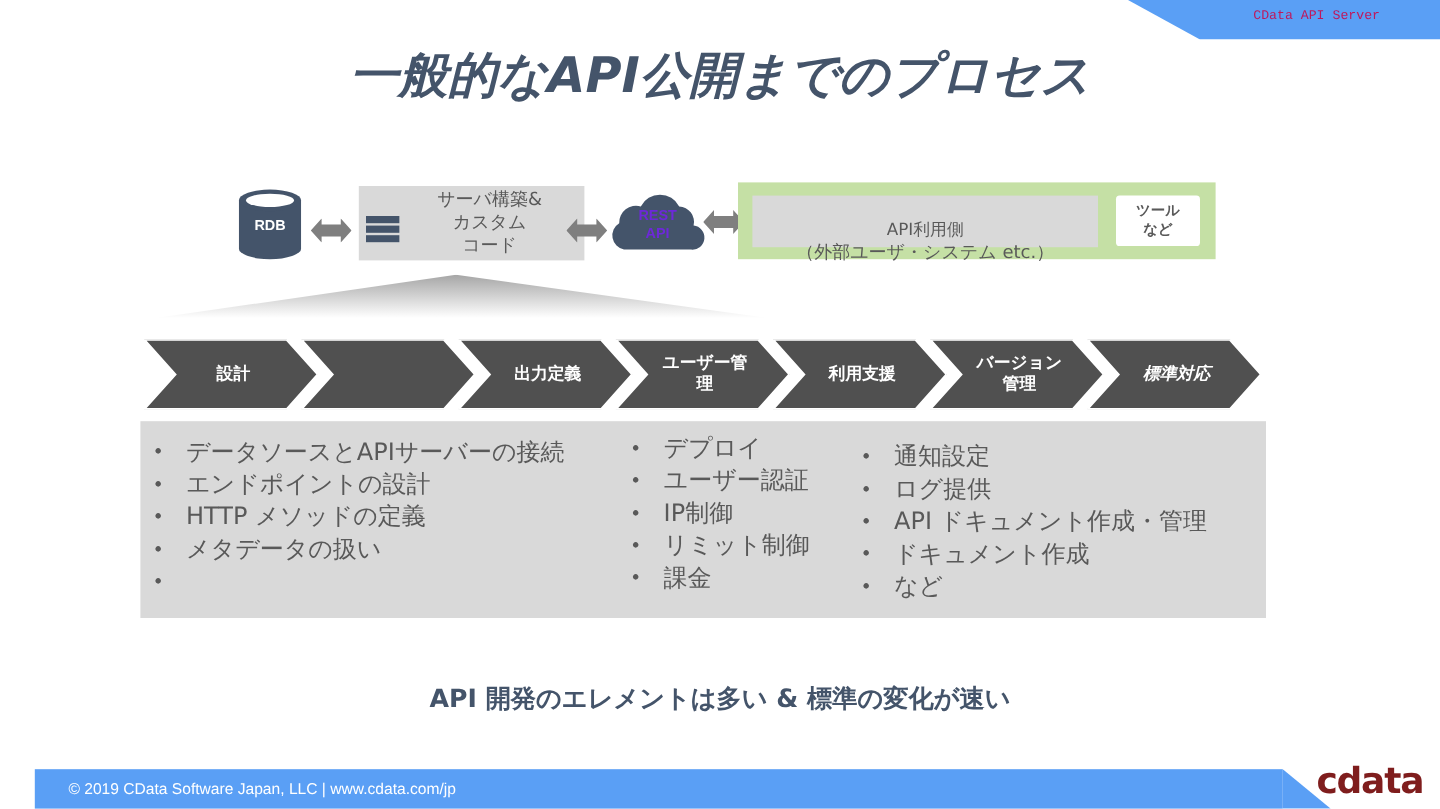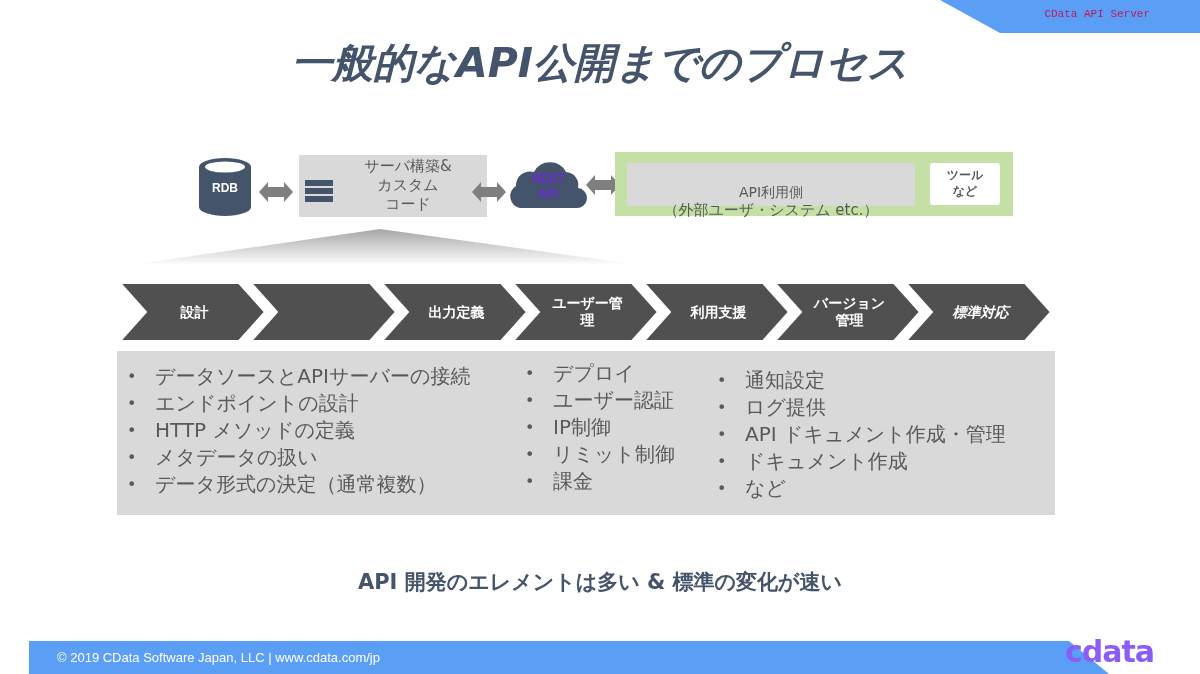--- a/index.html
+++ b/index.html
@@ -55,21 +55,21 @@
   .col3 { left:590px; top:16px; }
 
   .tagline { left:0; width:1200px; top:568px; text-align:center; font-size:21px; font-weight:bold; color:#44546a; }
 
   
   .footer { left:0; top:641px; width:1200px; height:33px;margin-left:29px; }
   .footer-bar { position:absolute; left:0; top:0; width:1040px; height:33px; background:#5a9ff5; }
   .footer-tri { position:absolute; left:1040px; top:0; }
   .footer-text { position:absolute; left:28px; top:9px; color:#ffffff; font-size:13px;
                  font-family:"Liberation Sans", sans-serif; }
-  .logo { position:absolute; left:1036px; top:-7px; color:#8b5cf6; font-size:30px; font-weight:bold;
+  .logo { position:absolute; left:1068px; top:-7px; color:#7f1d1d; font-size:30px; font-weight:bold;
           font-family:"DejaVu Sans", sans-serif; letter-spacing:-1px; }
 </style>
 </head>
 <body>
 
 <div class="abs top-banner">
   <svg width="260" height="33">
     <polygon points="0,0 260,0 260,33 60,33" fill="#5a9ff5"></polygon>
   </svg>
   <span class="top-banner-label">CData API Server</span>
@@ -187,21 +187,21 @@
       <div class="chev-label" style="left: 26px; width: 97px; white-space: pre-line; font-style: italic;">標準対応</div>
     </div>
   </div>
 
 <div class="abs detail">
   <ul class="col col1">
     <li><span class="dot">•</span><span>データソースとAPIサーバーの接続</span></li>
     <li><span class="dot">•</span><span>エンドポイントの設計</span></li>
     <li><span class="dot">•</span><span>HTTP メソッドの定義</span></li>
     <li><span class="dot">•</span><span>メタデータの扱い</span></li>
-    <li><span class="dot">•</span><span>データ形式の決定（通常複数）</span></li>
+    <li><span class="dot">•</span></li>
   </ul>
   <ul class="col col2">
     <li><span class="dot">•</span><span>デプロイ</span></li>
     <li><span class="dot">•</span><span>ユーザー認証</span></li>
     <li><span class="dot">•</span><span>IP制御</span></li>
     <li><span class="dot">•</span><span>リミット制御</span></li>
     <li><span class="dot">•</span><span>課金</span></li>
   </ul>
   <ul class="col col3">
     <li><span class="dot">•</span><span>通知設定</span></li>

